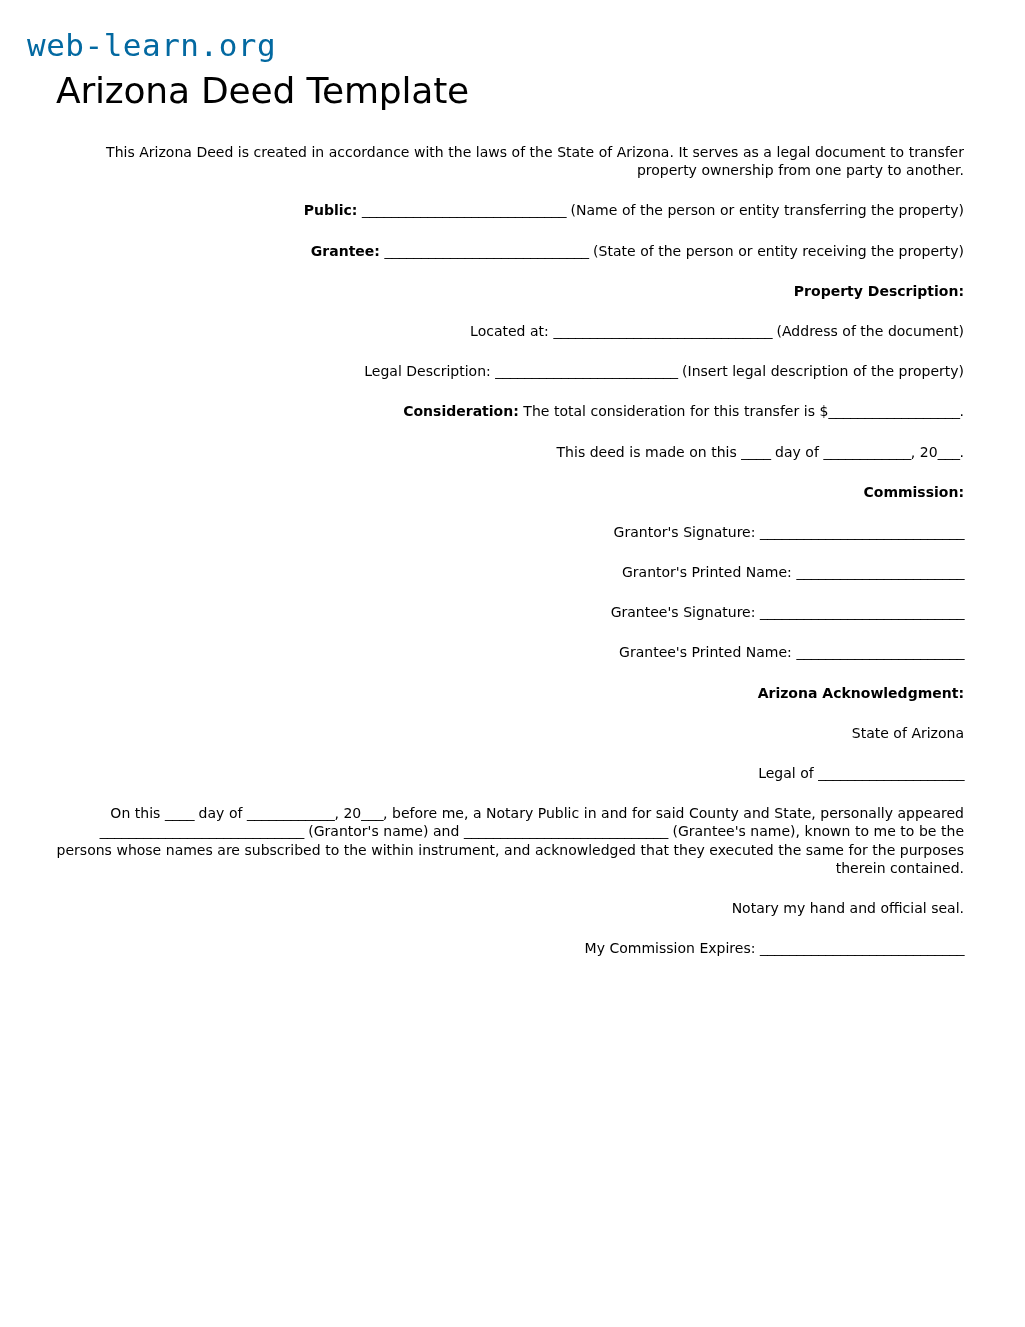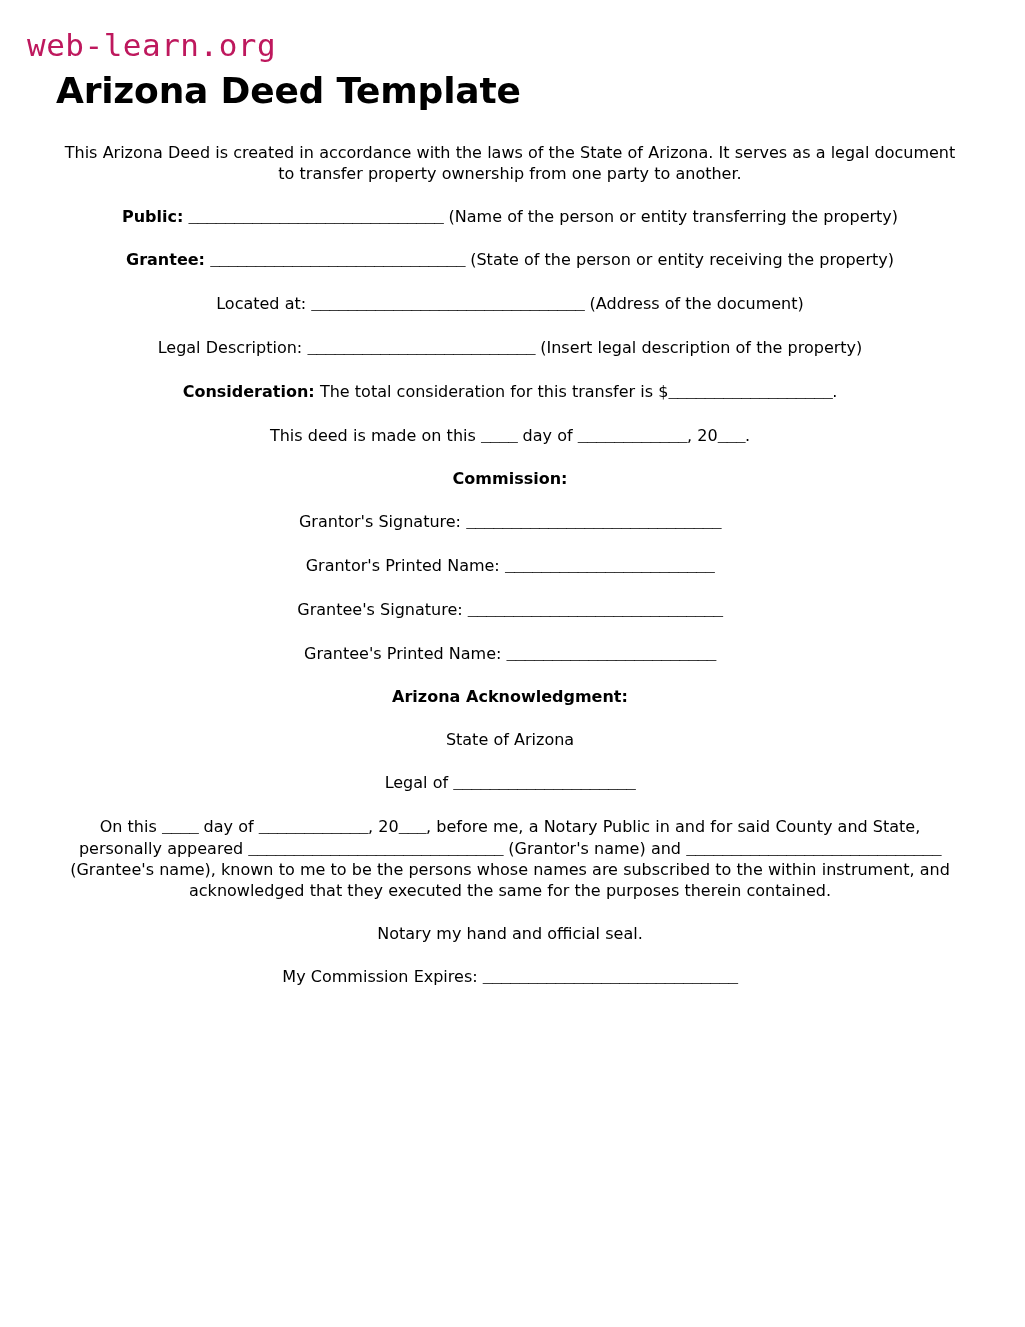--- a/index.html
+++ b/index.html
@@ -23,53 +23,53 @@
     padding: 0;
     overflow: hidden;
   }
   .watermark {
     position: absolute;
     left: 27px;
     top: 30px;
     font-family: "DejaVu Sans Mono", monospace;
     font-size: 31px;
     letter-spacing: 0.5px;
-    color: #be185d;
+    color: #0369a1;
     line-height: 1;
     white-space: pre;
   }
   .doc-title {
     position: absolute;
     left: 56px;
     top: 70px;
     font-family: "DejaVu Sans", sans-serif;
     font-size: 36px;
-    font-weight: bold;
+    font-weight: normal;
     letter-spacing: -0.2px;
     line-height: 1.15;
     margin: 0;
   }
   .content {
     position: absolute;
     left: 56px;
     top: 143px;
     width: 908px;
   }
   p.block {
     margin: 0 0 22px 0;
-    font-size: 16px;
+    font-size: 14px;
     line-height: 1.30;
-    text-align: center;
+    text-align: right;
     word-spacing: 0.1px;
   }
   .hd {
     font-weight: bold;
   }
   .blank {
-    font-family: Liberation Mono, monospace;
+    font-family: Liberation Sans, sans-serif;
     letter-spacing: -0.5px;
     margin-top: 47px;
   }
 </style>
 </head>
 <body>
 
 <div class="page">
 
   <div class="watermark">web-learn.org</div>
@@ -77,20 +77,21 @@
   <h1 class="doc-title">Arizona Deed Template</h1>
 
   <div class="content">
 
     <p class="block"><span>This Arizona Deed is created in accordance with the laws of the State of Arizona. It serves as a legal document to transfer property ownership from one party to another.</span></p>
 
     <p class="block"><span class="hd">Public:</span> <span class="blank">____________________________</span> <span>(Name of the person or entity transferring the property)</span></p>
 
     <p class="block"><span class="hd">Grantee:</span> <span class="blank">____________________________</span> <span>(State of the person or entity receiving the property)</span></p>
 
+    <p class="block"><span class="hd">Property Description:</span></p>
 
     <p class="block"><span>Located at:</span> <span class="blank">______________________________</span> <span>(Address of the document)</span></p>
 
     <p class="block"><span>Legal Description:</span> <span class="blank">_________________________</span> <span>(Insert legal description of the property)</span></p>
 
     <p class="block"><span class="hd">Consideration:</span> <span>The total consideration for this transfer is $</span><span class="blank">__________________</span><span>.</span></p>
 
     <p class="block"><span>This deed is made on this </span><span class="blank">____</span><span> day of </span><span class="blank">____________</span><span>, 20</span><span class="blank">___</span><span>.</span></p>
 
     <p class="block"><span class="hd">Commission:</span></p>

